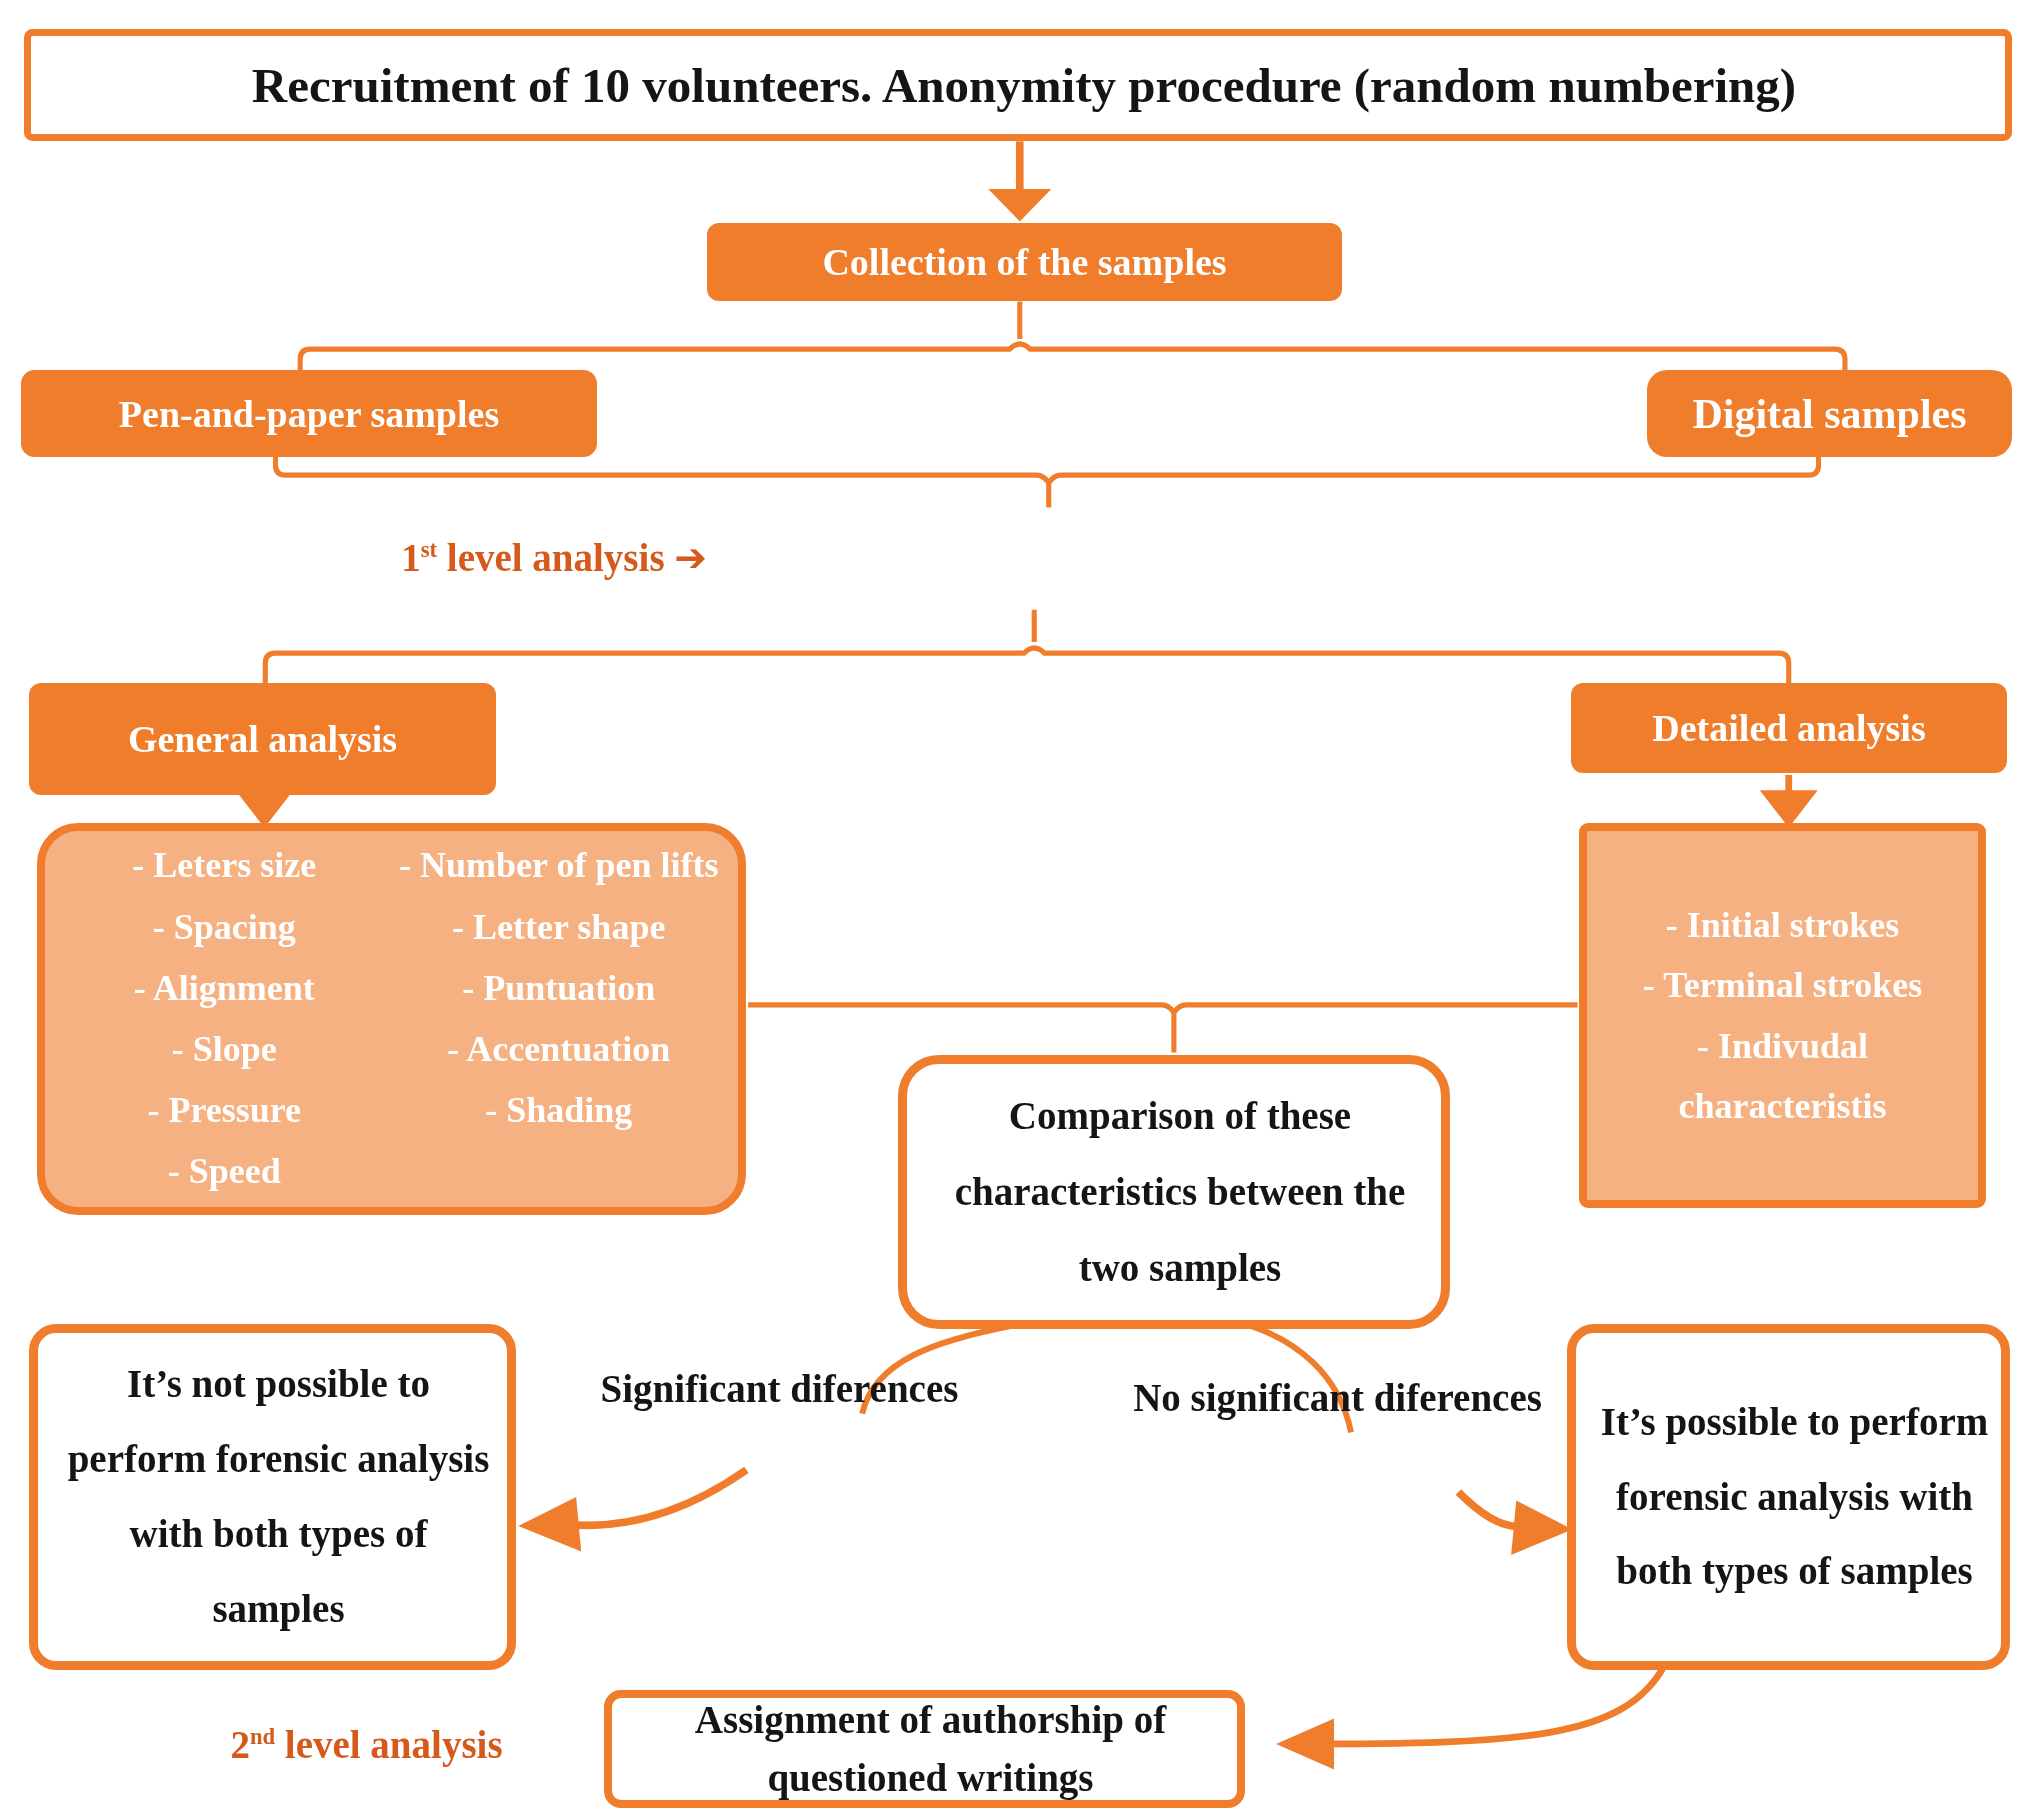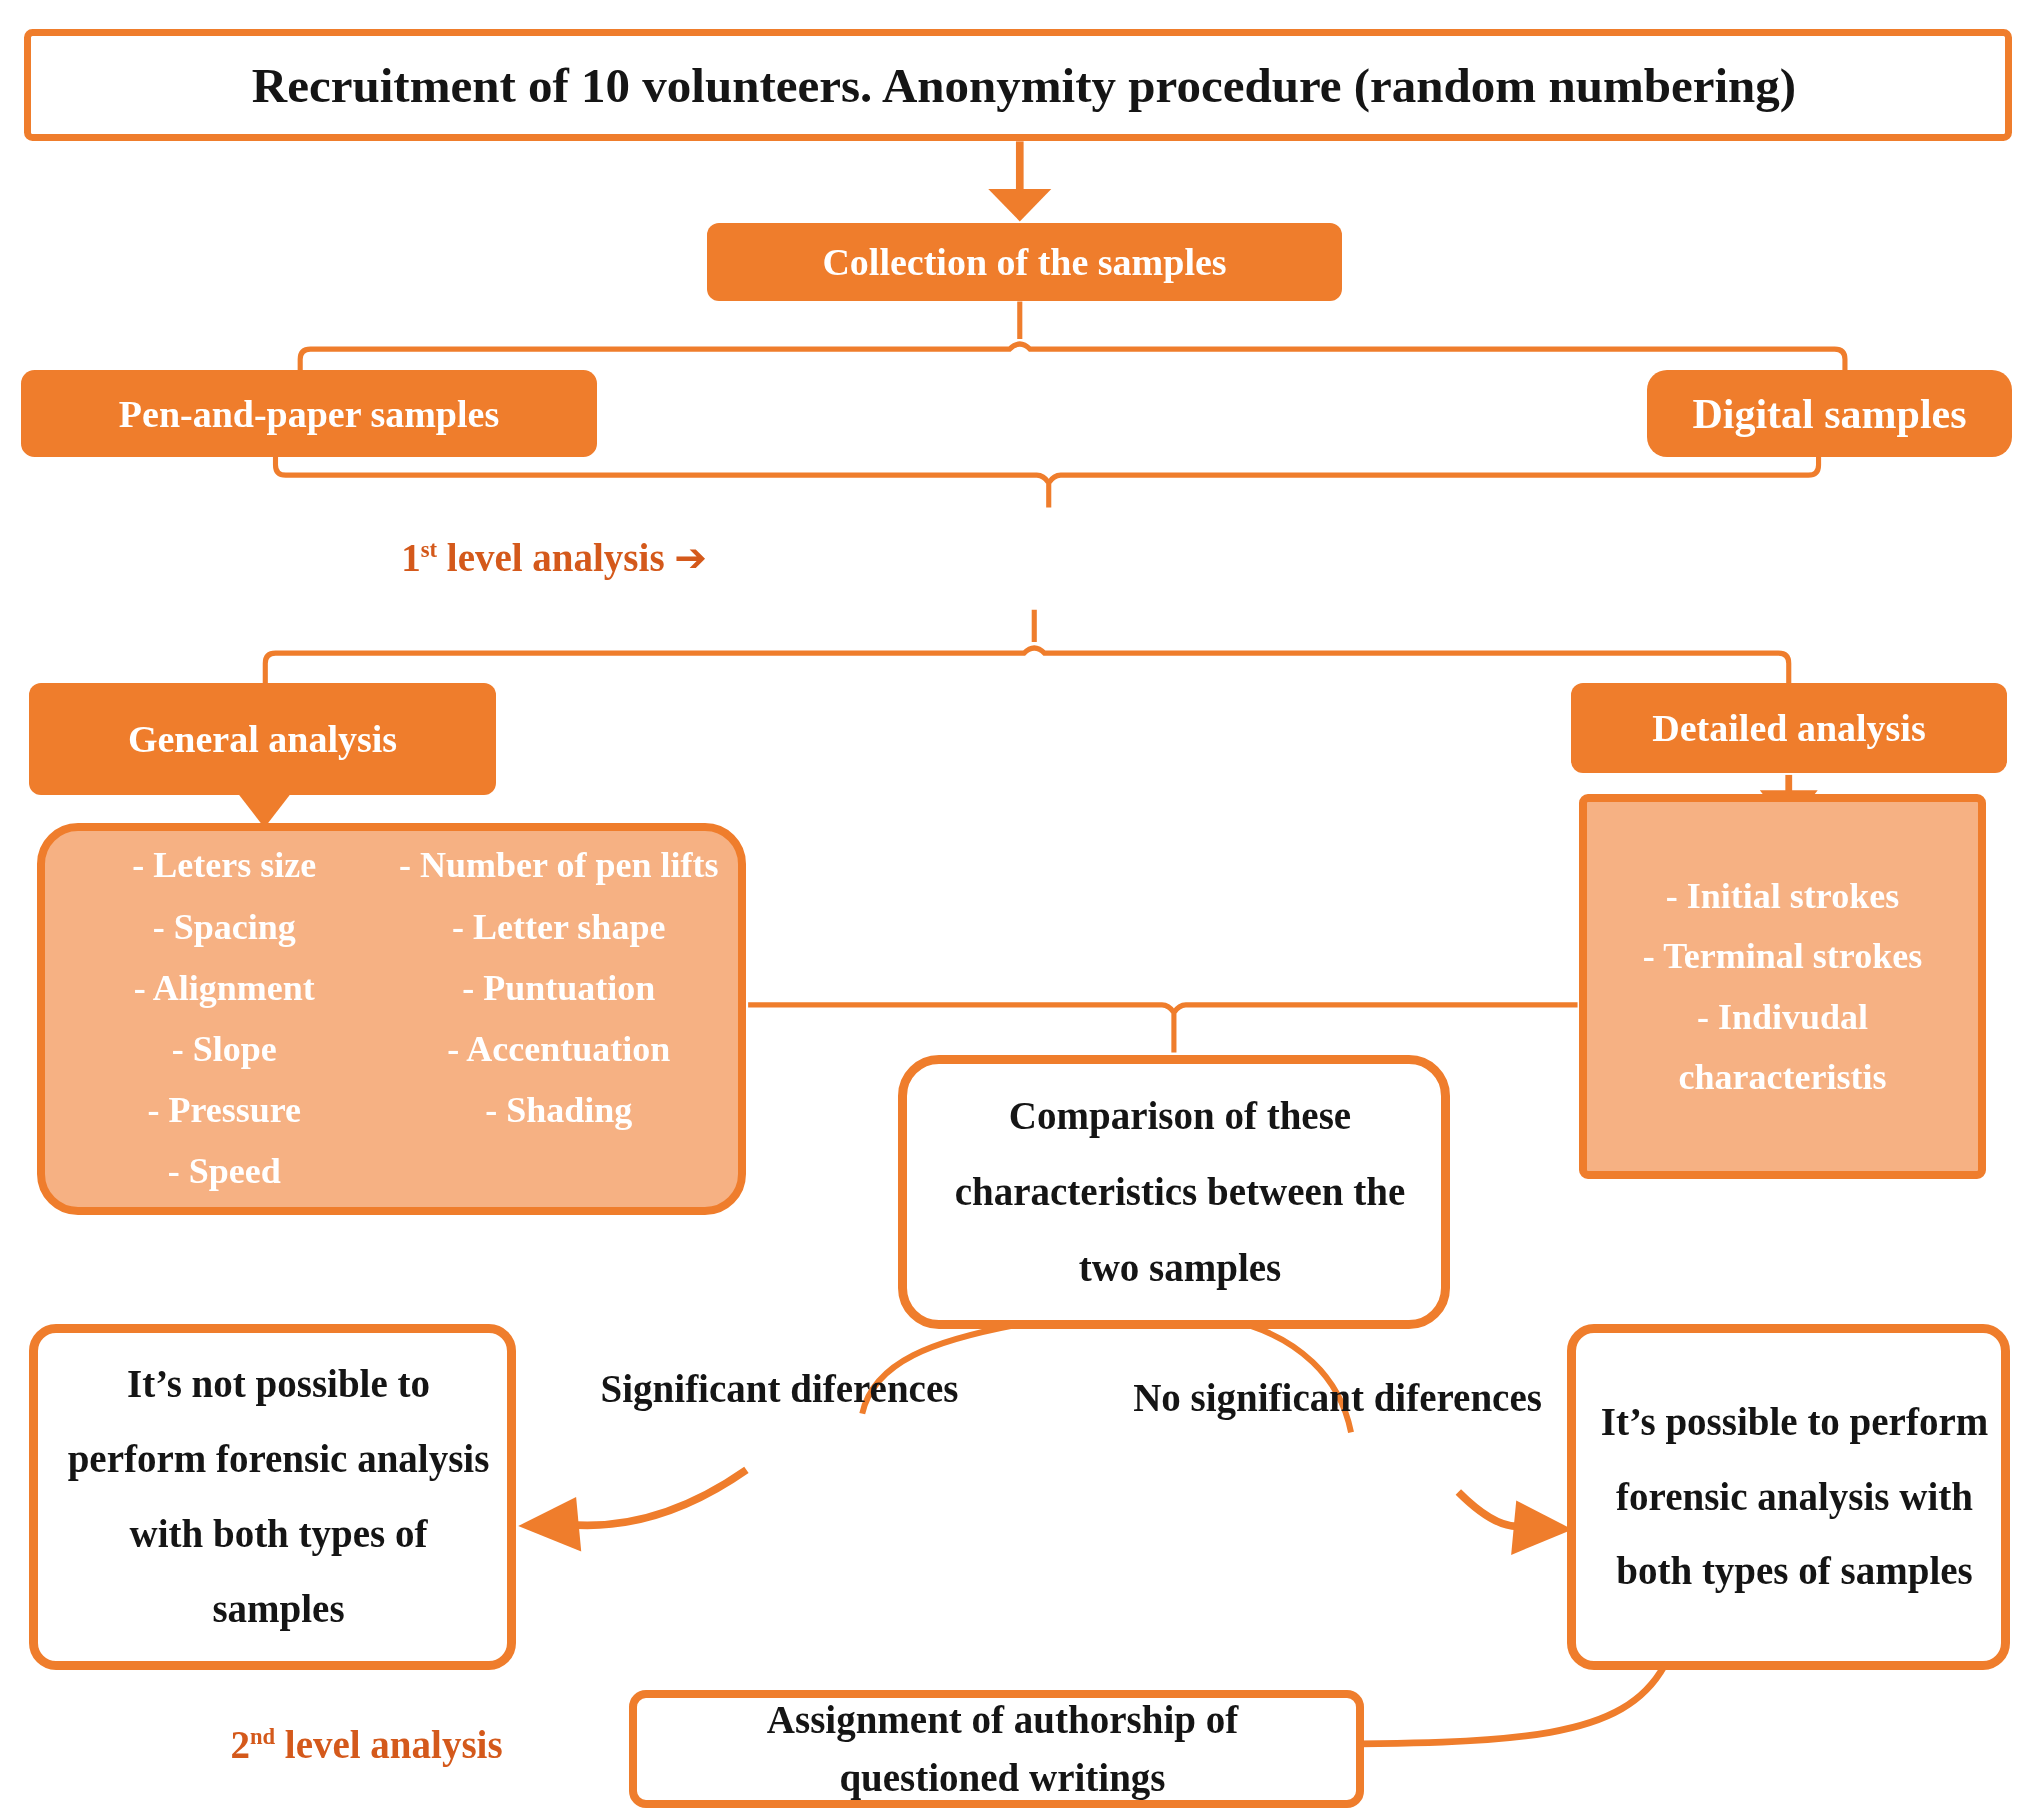--- a/index.html
+++ b/index.html
@@ -68,25 +68,25 @@
 
   
   #recruitment  { left: 24px;   top: 29px;   width: 1988px; height: 112px; font-size: 49px; border-radius: 8.5px; border-width: 7.7px; }
   #collection   { left: 707px;  top: 223px;  width: 635px;  height: 78px;  font-size: 38px; border-radius: 12px; }
   #pen-paper    { left: 21px;   top: 370px;  width: 576px;  height: 87px; font-size: 38px; border-radius: 13.6px; }
   #digital      { left: 1647px; top: 370px;  width: 365px;  height: 87px; font-size: 42px; border-radius: 20px; }
   #individual   { left: 739px;  top: 509px;  width: 589px;  height: 101px; font-size: 41px; border-radius: 24px; }
   #general      { left: 29px;   top: 683px;  width: 467px;  height: 112px; font-size: 38px; border-radius: 12px; }
   #detailed     { left: 1571px; top: 683px;  width: 436px;  height: 90px; font-size: 38px; border-radius: 12px; }
   #general-list { left: 37px;   top: 823px;  width: 709px;  height: 392px; font-size: 36px; border-radius: 41px; }
-  #detailed-list{ left: 1579px; top: 794px;  width: 407px;  height: 385px; font-size: 36px; border-radius: 9px; }
+  #detailed-list{ left: 1579px; top: 823px;  width: 407px;  height: 385px; font-size: 36px; border-radius: 9px; }
   #comparison   { left: 898px; top: 1055px; width: 552px;  height: 274px; font-size: 39px; border-radius: 41px; line-height: 1.95; border-width: 9.4px; }
   #not-possible { left: 29px;   top: 1324px; width: 487px;  height: 346px; font-size: 39px; border-radius: 27px; line-height: 1.92; border-width: 9.4px; }
   #possible     { left: 1567px; top: 1324px; width: 443px;  height: 346px; font-size: 39px; border-radius: 27px; line-height: 1.92; border-width: 9.4px; }
-  #assignment   { left: 629px;  top: 1690px; width: 735px;  height: 118px; font-size: 39px; border-radius: 17px; line-height: 1.5; }
+  #assignment   { left: 604px;  top: 1690px; width: 641px;  height: 118px; font-size: 39px; border-radius: 17px; line-height: 1.5; }
 
   #first-level  { left: 196px; top: 535px; width: 511px; font-size: 39px; text-align: right; }
   #second-level { left: 128px; top: 1722px; width: 477px; font-size: 39px; text-align: center; }
   #significant    { left: 588px;  top: 1359px; width: 383px; font-size: 39px; line-height: 1.55; }
   #no-significant { left: 1133px; top: 1368px; width: 409px; font-size: 39px; line-height: 1.55; }
 
   .two-col { display: flex; width: 100%; padding: 8.5px 12px; }
   .col { flex: 1; line-height: 1.7; }
   .list-item { display: block; }
   .one-col { width: 100%; padding: 6.8px 13.6px; line-height: 1.68; }

